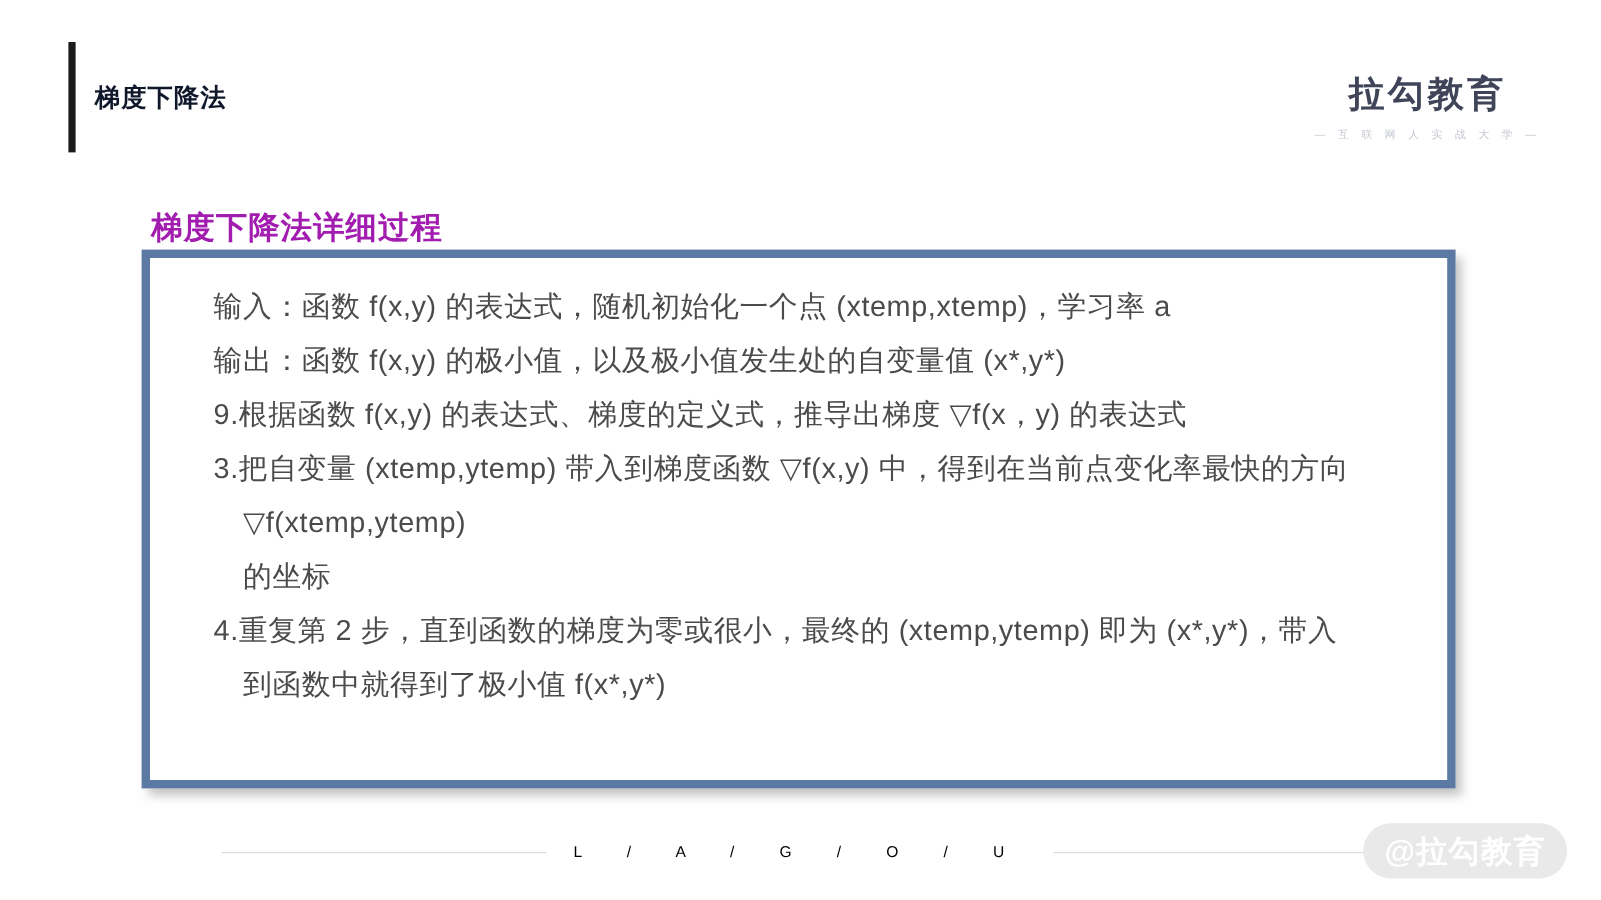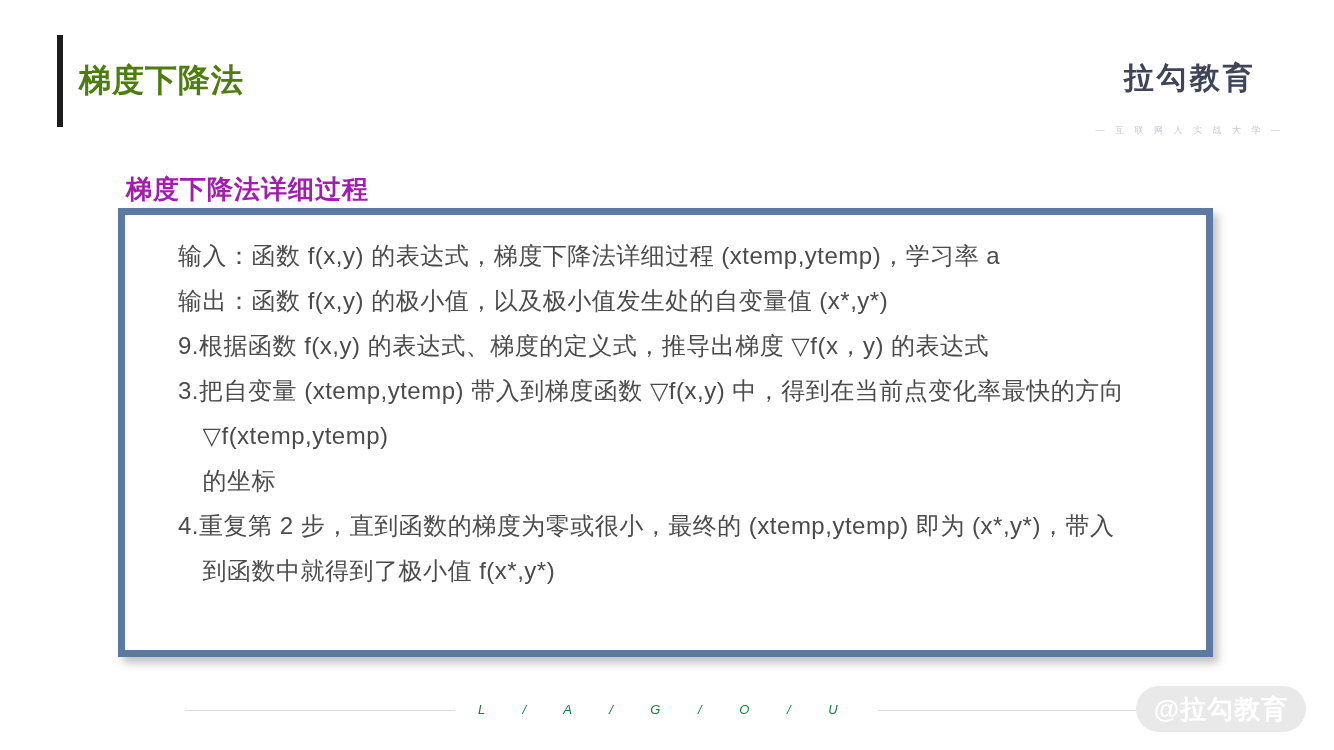--- a/index.html
+++ b/index.html
@@ -18,39 +18,39 @@
     height: 92px;
     display: flex;
     align-items: center;
   }
   .title-bar {
     width: 6px; height: 92px;
     background: #1c1c1c;
   }
   .page-title {
     margin-left: 16px;
-    font-size: 32px;
+    font-size: 21px;
     font-weight: bold;
-    color: #4d7c0f;
+    color: #0f172a;
     letter-spacing: 1px;
   }
 
   .logo-block {
     position: absolute;
     top: 58px; right: 50px;
     text-align: center;
   }
   .logo-name {
     font-size: 30px;
     font-weight: bold;
     color: #3f4459;
     letter-spacing: 3px;
   }
   .logo-tagline {
-    margin-top: 25px;
+    margin-top: 7px;
     font-size: 9px;
     color: #c6c9d3;
     letter-spacing: 4px;
     white-space: nowrap;
   }
 
   
   .section-heading {
     position: absolute;
     left: 126px; top: 172px;
@@ -87,24 +87,23 @@
     background: #dcdcdc;
   }
   .footer-rule-left  { left: 185px; width: 270px; }
   .footer-rule-right { left: 878px; width: 268px; }
   .footer-lagou {
     position: absolute;
     top: 702px;
     left: 478px;
     width: 380px;
     font-size: 13px;
-    color: #15803d;
+    color: #000000;
     letter-spacing: 17px;
     white-space: nowrap;
-    font-style: italic;
   }
   .watermark-badge {
     position: absolute;
     left: 1136px; top: 686px;
     width: 170px; height: 46px;
     background: #e9e9e9;
     border-radius: 23px;
     display: flex;
     align-items: center;
     justify-content: center;
@@ -125,21 +124,21 @@
 <div class="logo-block">
   <div class="logo-name">拉勾教育</div>
   <div class="logo-tagline">—  互 联 网 人 实 战 大 学  —</div>
 </div>
 
 <div class="section-heading">梯度下降法详细过程</div>
 
 <div class="procedure-box">
   <div>
 
-      <div class="proc-line">输入：函数 f(x,y) 的表达式，梯度下降法详细过程 (xtemp,ytemp)，学习率 a</div>
+      <div class="proc-line">输入：函数 f(x,y) 的表达式，随机初始化一个点 (xtemp,xtemp)，学习率 a</div>
 
       <div class="proc-line">输出：函数 f(x,y) 的极小值，以及极小值发生处的自变量值 (x*,y*)</div>
 
       <div class="proc-line">9.根据函数 f(x,y) 的表达式、梯度的定义式，推导出梯度 ▽f(x，y) 的表达式</div>
 
       <div class="proc-line">3.把自变量 (xtemp,ytemp) 带入到梯度函数 ▽f(x,y) 中，得到在当前点变化率最快的方向</div>
 
       <div class="proc-line">　▽f(xtemp,ytemp)</div>
 
 

